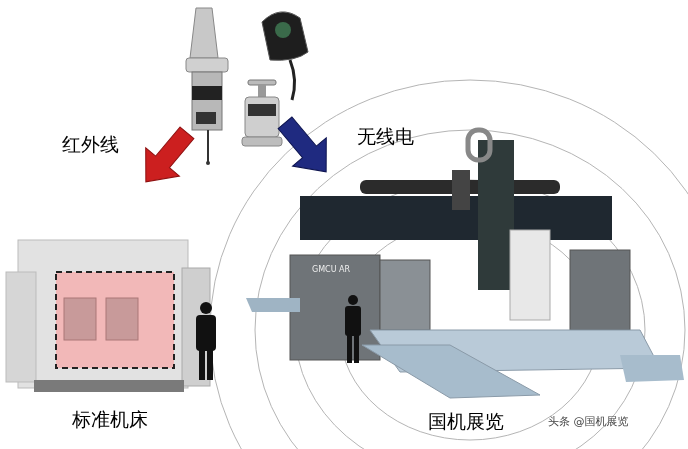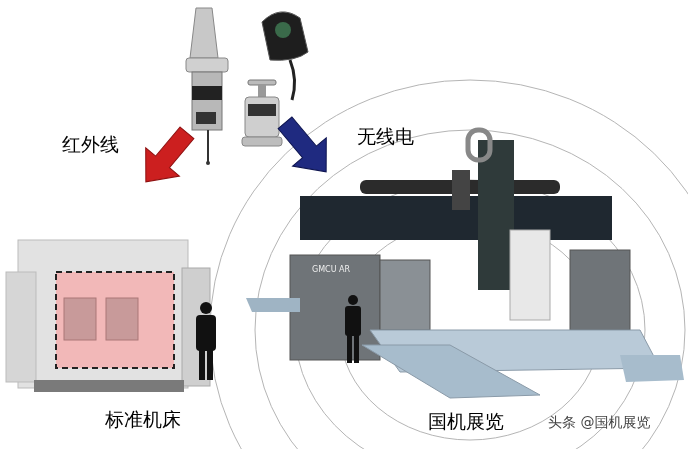--- a/index.html
+++ b/index.html
@@ -1,19 +1,19 @@
 <!DOCTYPE html>
 <html><head>
 <meta charset="utf-8">
 <style>
   html, body { margin:0; padding:0; background:#ffffff; }
   body { width:688px; height:449px; position:relative; overflow:hidden; font-family:"DejaVu Sans", sans-serif; }
   .abs { position:absolute; }
   .label { color:#000000; font-size:19px; white-space:nowrap; }
-  .watermark { color:#444; font-size:14px; white-space:nowrap; }
+  .watermark { color:#444; font-size:11px; white-space:nowrap; }
   svg { position:absolute; left:0; top:0; }
 </style>
 </head>
 <body>
 
 <svg width="688" height="449" viewBox="0 0 688 449">
 
   <g fill="none" stroke="#b5b5b5" stroke-width="1">
     <ellipse cx="470" cy="330" rx="130" ry="110"></ellipse>
     <ellipse cx="470" cy="330" rx="175" ry="150"></ellipse>
@@ -89,16 +89,16 @@
   <g fill="#111">
     <circle cx="353" cy="300" r="5"></circle>
     <rect x="345" y="306" width="16" height="30" rx="3"></rect>
     <rect x="347" y="335" width="5" height="28"></rect>
     <rect x="354" y="335" width="5" height="28"></rect>
   </g>
 </svg>
 
 <div class="abs label" style="left:62px; top:132px;">红外线</div>
 <div class="abs label" style="left:357px; top:124px;">无线电</div>
-<div class="abs label" style="left:72px; top:407px;margin-left:33px;">标准机床</div>
+<div class="abs label" style="left:72px; top:407px;">标准机床</div>
 <div class="abs label" style="left:428px; top:409px;">国机展览</div>
 <div class="abs watermark" style="left:548px; top:414px;">头条 @国机展览</div>
 <div class="abs" style="left:312px; top:258px; font-size:8px; color:#eee;margin-top:7px;">GMCU AR</div>
 
 </body></html>

